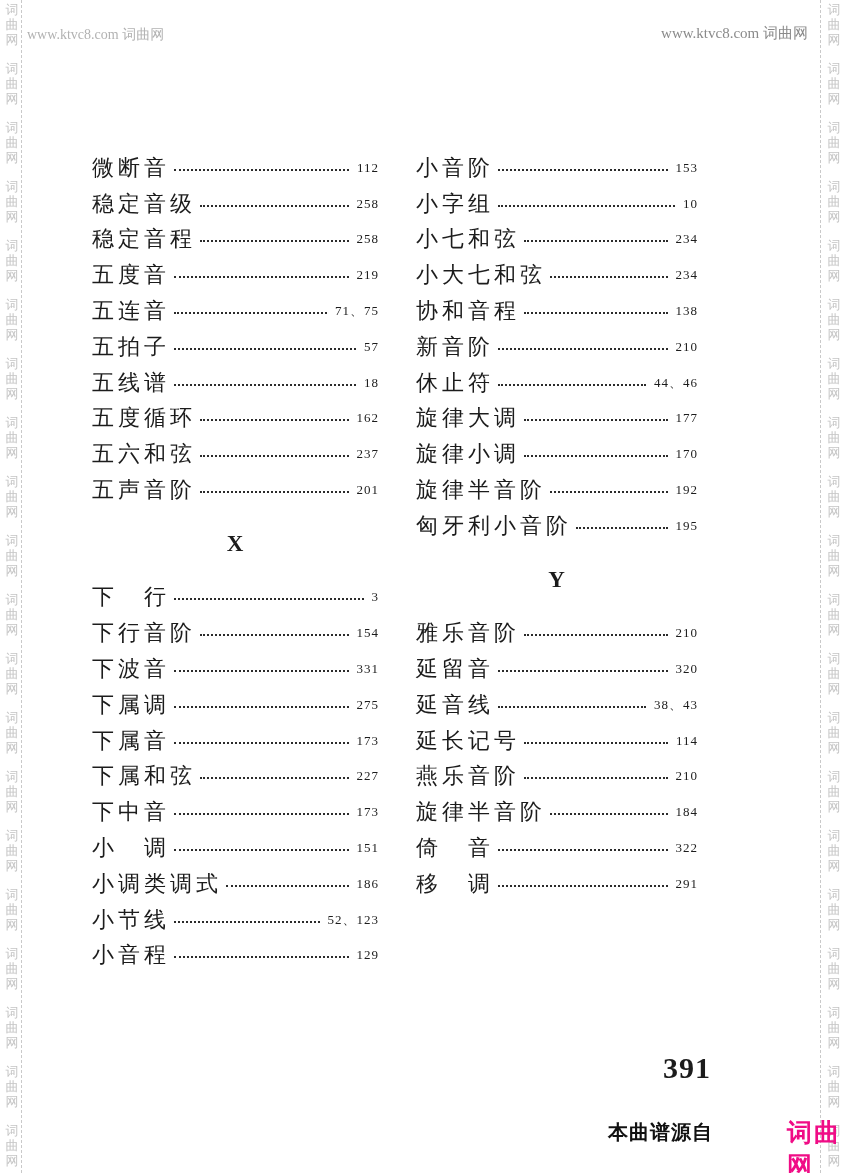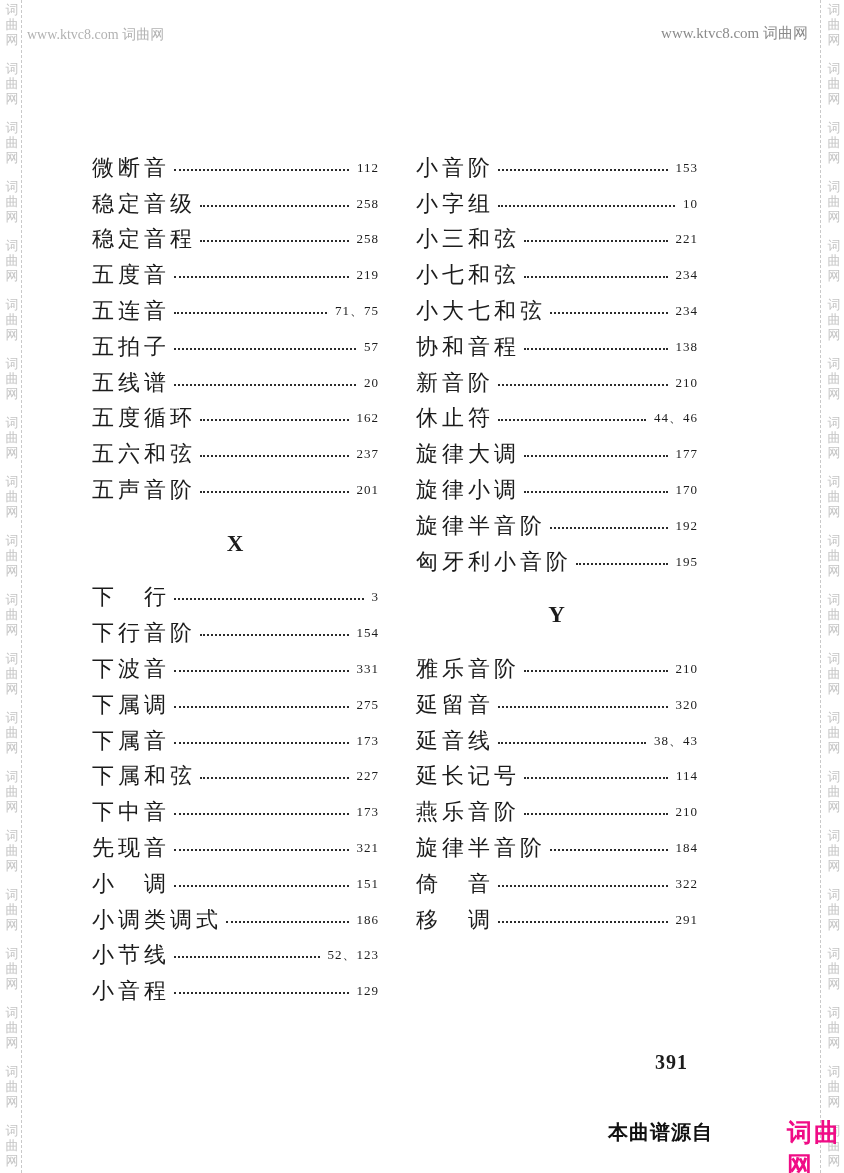--- a/index.html
+++ b/index.html
@@ -26,22 +26,22 @@
   .col{position:absolute;top:150px;display:flex;flex-direction:column;}
   .col.left{left:92px;width:287px;}
   .col.right{left:408px;width:282px;margin-left:8px;}
   .row{height:35.8px;display:flex;align-items:center;}
   .term{font-size:22px;letter-spacing:4px;white-space:pre;flex:none;}
   .leader{flex:1 1 auto;height:0;border-top:2px dotted #2b2b2b;margin:4px 8px 0 4px;}
   .pagenum{flex:none;font-size:13px;letter-spacing:1px;white-space:nowrap;}
   .header-slot{height:71.6px;display:flex;align-items:center;justify-content:center;
     font-weight:bold;font-size:23px;letter-spacing:1px;}
   
-  .folio{position:absolute;left:655px;top:1051px;width:56px;text-align:left;
-    font-size:20px;font-weight:bold;letter-spacing:1px;}
+  .folio{position:absolute;left:655px;top:1051px;width:56px;text-align:right;
+    font-size:30px;font-weight:bold;letter-spacing:1px;}
   .footer-src{position:absolute;left:608px;top:1119px;font-size:20px;font-weight:bold;
     font-family:"Liberation Sans","DejaVu Sans",sans-serif;color:#111;letter-spacing:1px;}
   .footer-site{position:absolute;left:787px;top:1116px;font-size:25px;font-weight:bold;
     font-family:"Liberation Sans","DejaVu Sans",sans-serif;letter-spacing:2px;}
 </style>
 </head>
 <body>
 
 <div class="edge-rule left"></div>
 <div class="edge-rule right"></div>
@@ -281,21 +281,21 @@
       <span class="pagenum">71、75</span>
     </div>
     <div class="row">
       <span class="term">五拍子</span>
       <span class="leader"></span>
       <span class="pagenum">57</span>
     </div>
     <div class="row">
       <span class="term">五线谱</span>
       <span class="leader"></span>
-      <span class="pagenum">20</span>
+      <span class="pagenum">18</span>
     </div>
     <div class="row">
       <span class="term">五度循环</span>
       <span class="leader"></span>
       <span class="pagenum">162</span>
     </div>
     <div class="row">
       <span class="term">五六和弦</span>
       <span class="leader"></span>
       <span class="pagenum">237</span>
@@ -333,25 +333,20 @@
     </div>
     <div class="row">
       <span class="term">下属和弦</span>
       <span class="leader"></span>
       <span class="pagenum">227</span>
     </div>
     <div class="row">
       <span class="term">下中音</span>
       <span class="leader"></span>
       <span class="pagenum">173</span>
-    </div>
-    <div class="row">
-      <span class="term">先现音</span>
-      <span class="leader"></span>
-      <span class="pagenum">321</span>
     </div>
     <div class="row">
       <span class="term">小　调</span>
       <span class="leader"></span>
       <span class="pagenum">151</span>
     </div>
     <div class="row">
       <span class="term">小调类调式</span>
       <span class="leader"></span>
       <span class="pagenum">186</span>
@@ -372,25 +367,20 @@
       <span class="term">小音阶</span>
       <span class="leader"></span>
       <span class="pagenum">153</span>
     </div>
     <div class="row">
       <span class="term">小字组</span>
       <span class="leader"></span>
       <span class="pagenum">10</span>
     </div>
     <div class="row">
-      <span class="term">小三和弦</span>
-      <span class="leader"></span>
-      <span class="pagenum">221</span>
-    </div>
-    <div class="row">
       <span class="term">小七和弦</span>
       <span class="leader"></span>
       <span class="pagenum">234</span>
     </div>
     <div class="row">
       <span class="term">小大七和弦</span>
       <span class="leader"></span>
       <span class="pagenum">234</span>
     </div>
     <div class="row">

